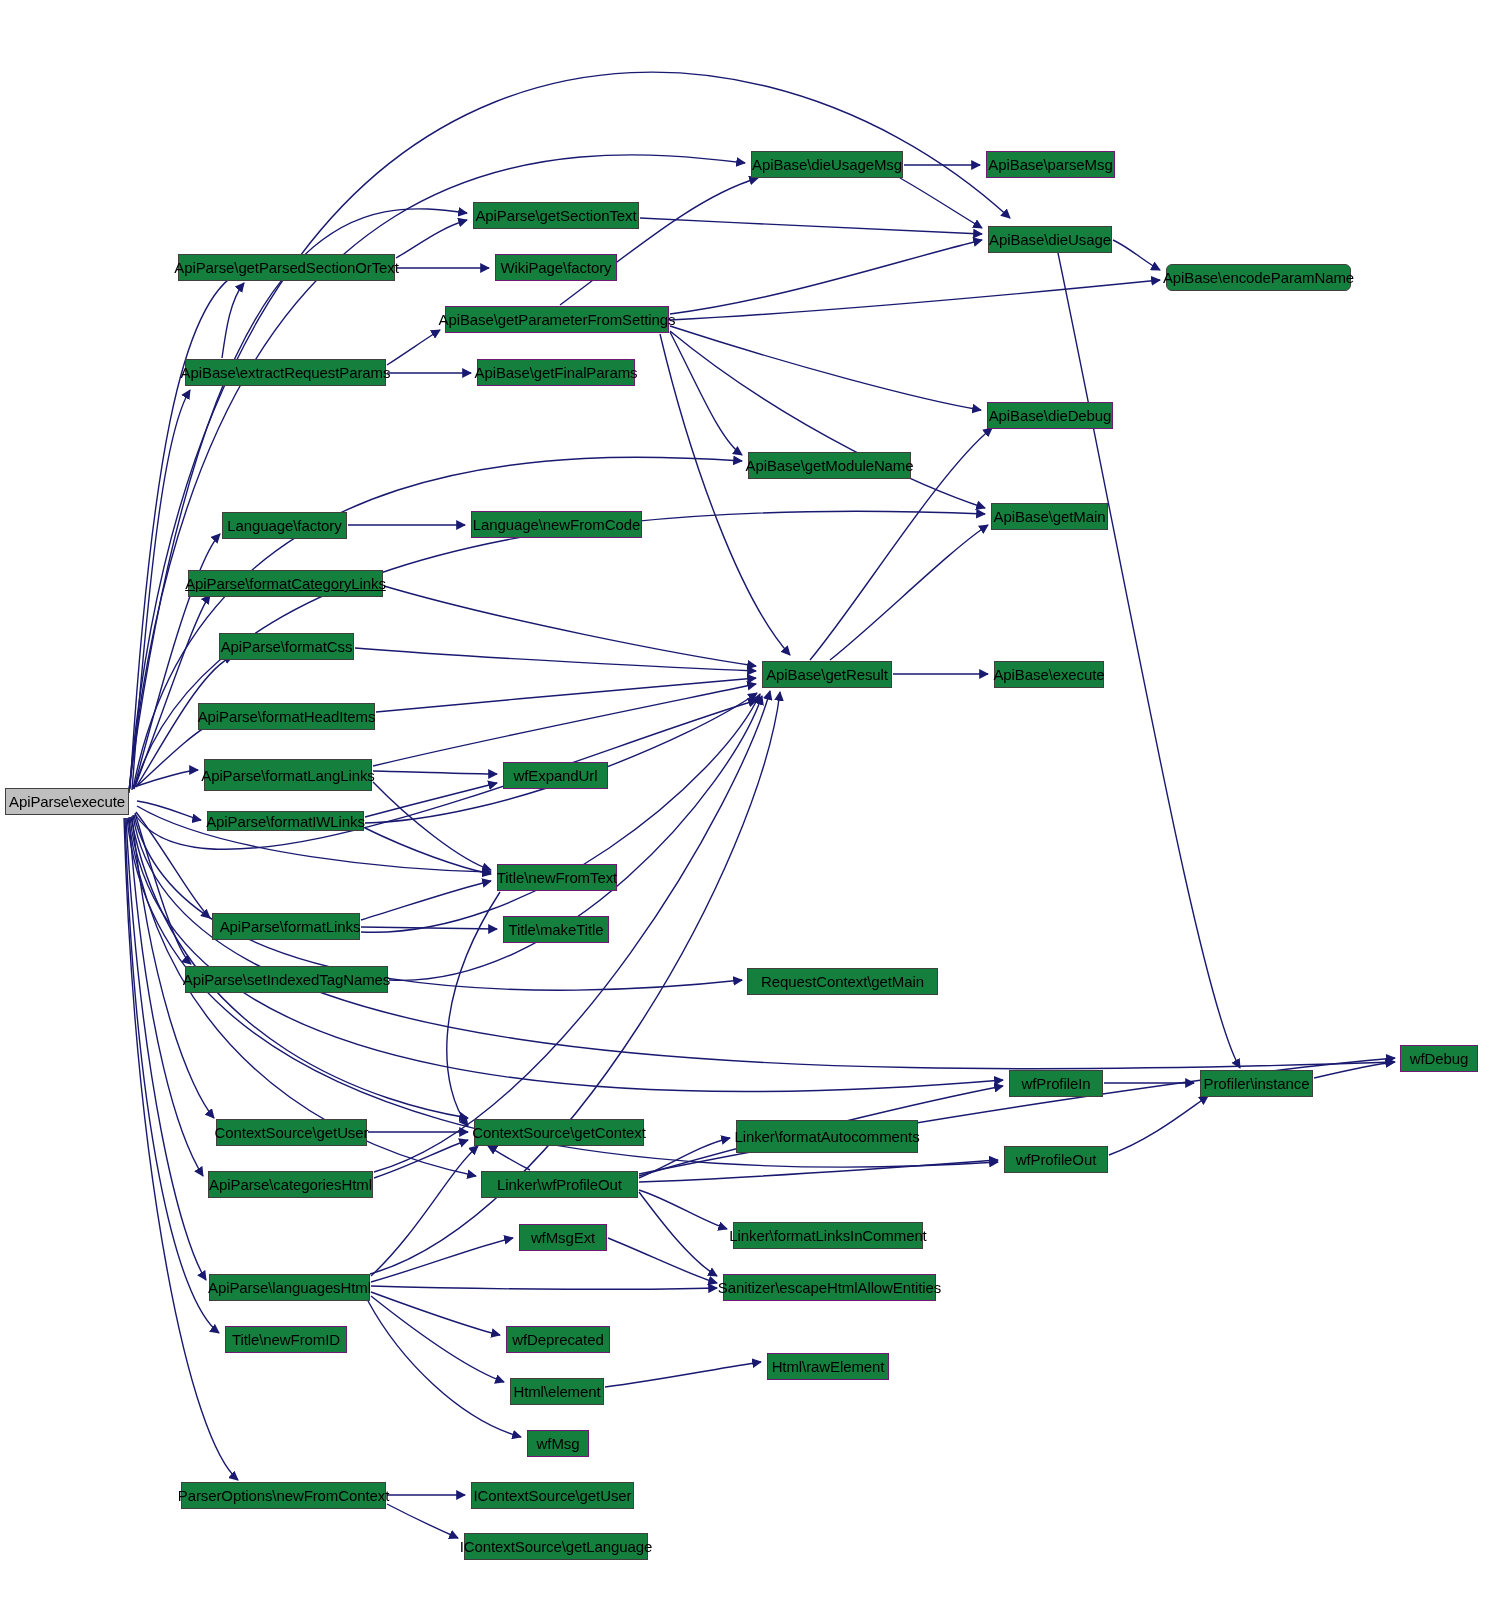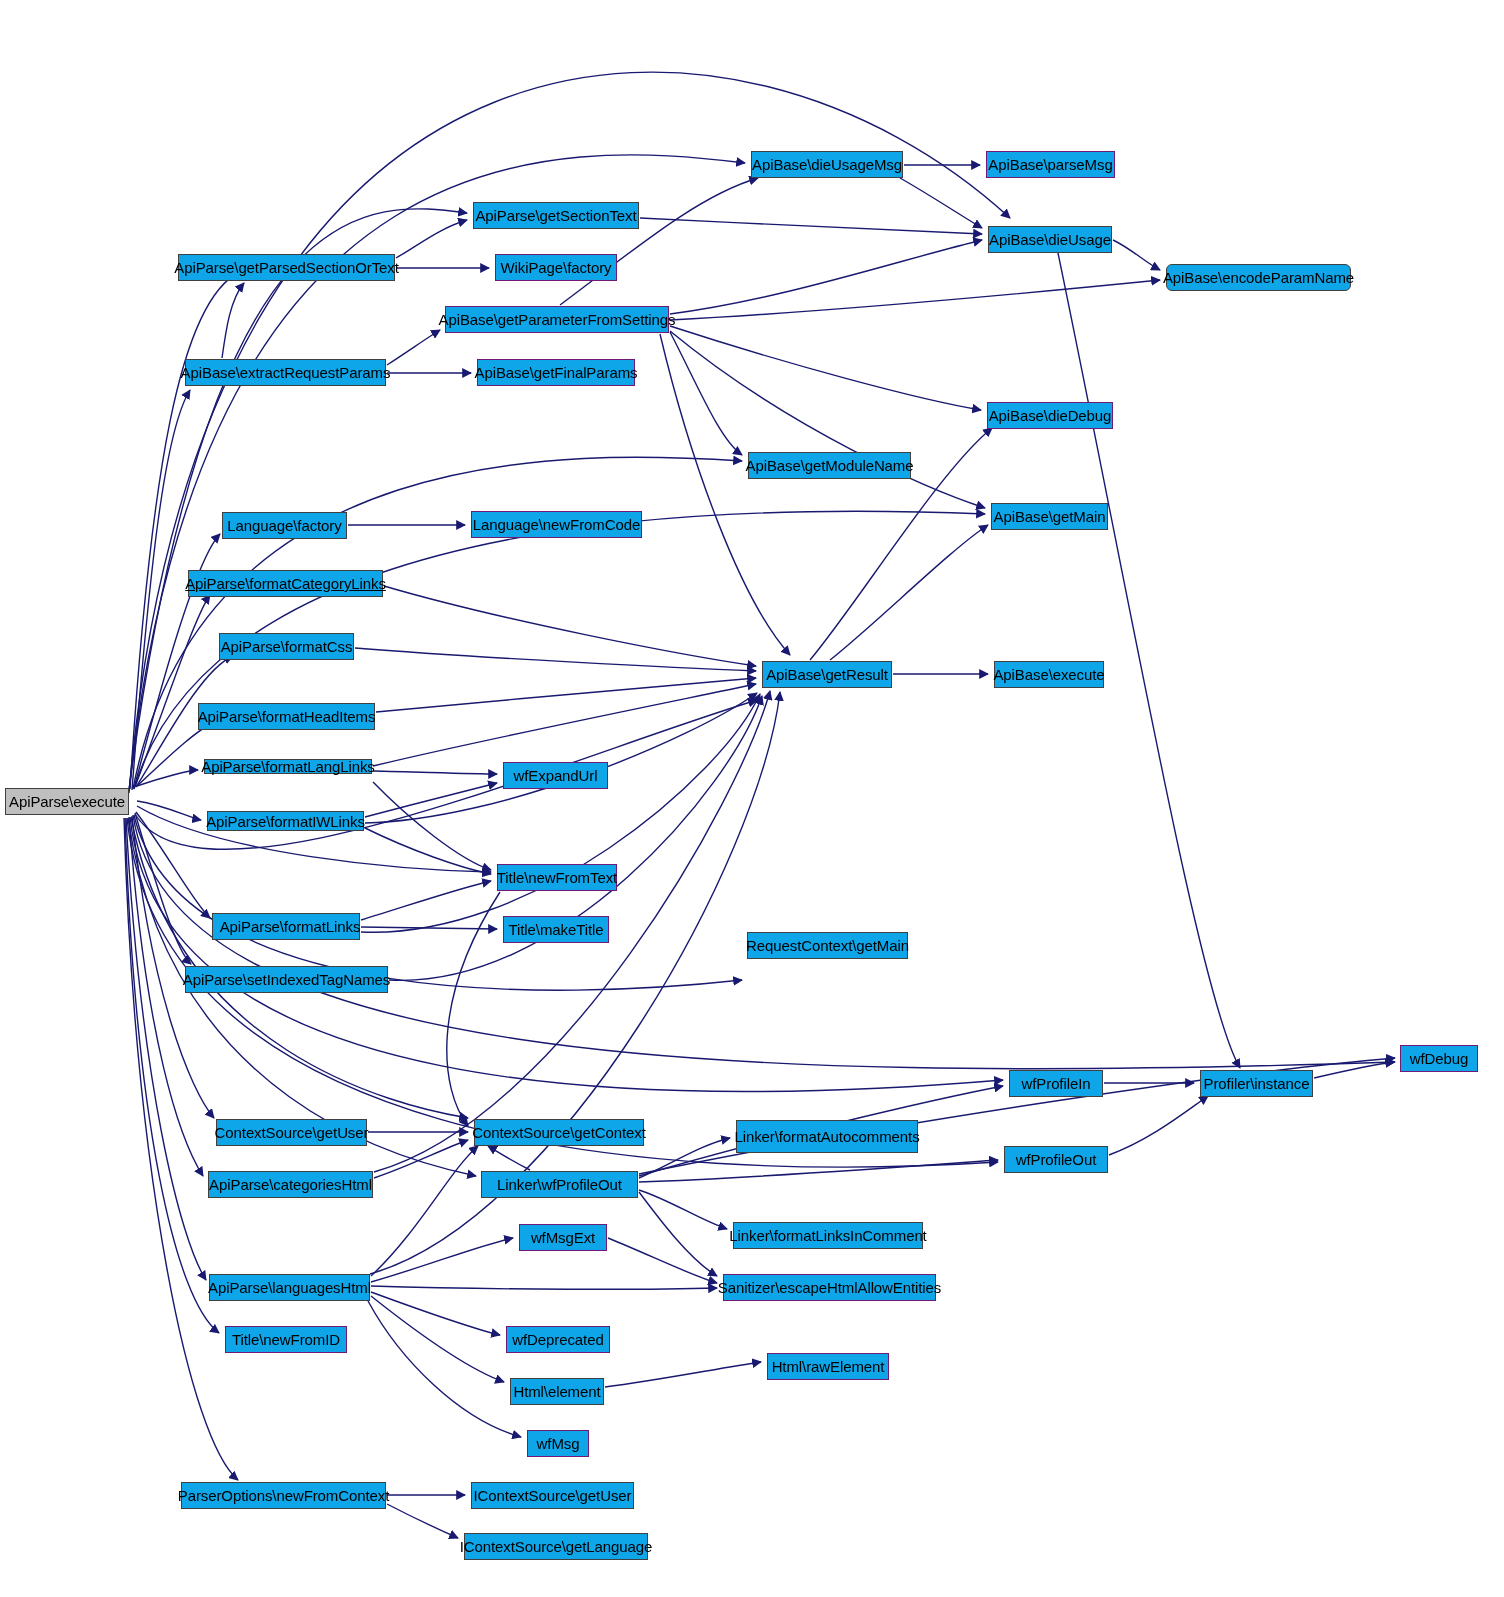--- a/index.html
+++ b/index.html
@@ -16,21 +16,21 @@
     position:absolute;
     box-sizing:border-box;
     display:flex;
     align-items:center;
     justify-content:center;
     white-space:nowrap;
     font-family:"Liberation Sans", sans-serif;
     font-size:15px;
     line-height:1;
     color:#000000;
-    background:#0ea5e9;
+    background:#15803d;
     border:1px solid #404040;
     letter-spacing:-0.1px;
     z-index:5;
   }
   .node.red{border:1px solid #701a75;}
   .node.current{background:#bfbfbf;border:1px solid #404040;}
 </style>
 </head>
 <body>
 
@@ -188,42 +188,42 @@
       </div>
       <div class="node" style="left: 762px; top: 661px; width: 130px; height: 27px;">
         <span>ApiBase\getResult</span>
       </div>
       <div class="node" style="left: 994px; top: 661px; width: 110px; height: 27px;">
         <span>ApiBase\execute</span>
       </div>
       <div class="node" style="left: 198px; top: 703px; width: 177px; height: 27px;">
         <span>ApiParse\formatHeadItems</span>
       </div>
-      <div class="node" style="left: 204px; top: 759px; width: 168px; height: 15px;">
+      <div class="node" style="left: 204px; top: 759px; width: 168px; height: 32px;">
         <span>ApiParse\formatLangLinks</span>
       </div>
       <div class="node red" style="left: 503px; top: 762px; width: 105px; height: 27px;">
         <span>wfExpandUrl</span>
       </div>
       <div class="node" style="left: 207px; top: 811px; width: 157px; height: 20px;">
         <span>ApiParse\formatIWLinks</span>
       </div>
       <div class="node red" style="left: 497px; top: 864px; width: 120px; height: 27px;">
         <span>Title\newFromText</span>
       </div>
       <div class="node" style="left: 212px; top: 913px; width: 148px; height: 27px; padding-left: 8px;">
         <span>ApiParse\formatLinks</span>
       </div>
       <div class="node red" style="left: 503px; top: 916px; width: 106px; height: 27px;">
         <span>Title\makeTitle</span>
       </div>
       <div class="node" style="left: 185px; top: 966px; width: 203px; height: 27px;">
         <span>ApiParse\setIndexedTagNames</span>
       </div>
-      <div class="node" style="left: 747px; top: 932px; width: 161px; height: 27px;">
+      <div class="node" style="left: 747px; top: 968px; width: 191px; height: 27px;">
         <span>RequestContext\getMain</span>
       </div>
       <div class="node" style="left: 1009px; top: 1070px; width: 94px; height: 27px;">
         <span>wfProfileIn</span>
       </div>
       <div class="node" style="left: 1200px; top: 1070px; width: 113px; height: 27px;">
         <span>Profiler\instance</span>
       </div>
       <div class="node red" style="left: 1400px; top: 1045px; width: 78px; height: 27px;">
         <span>wfDebug</span>

